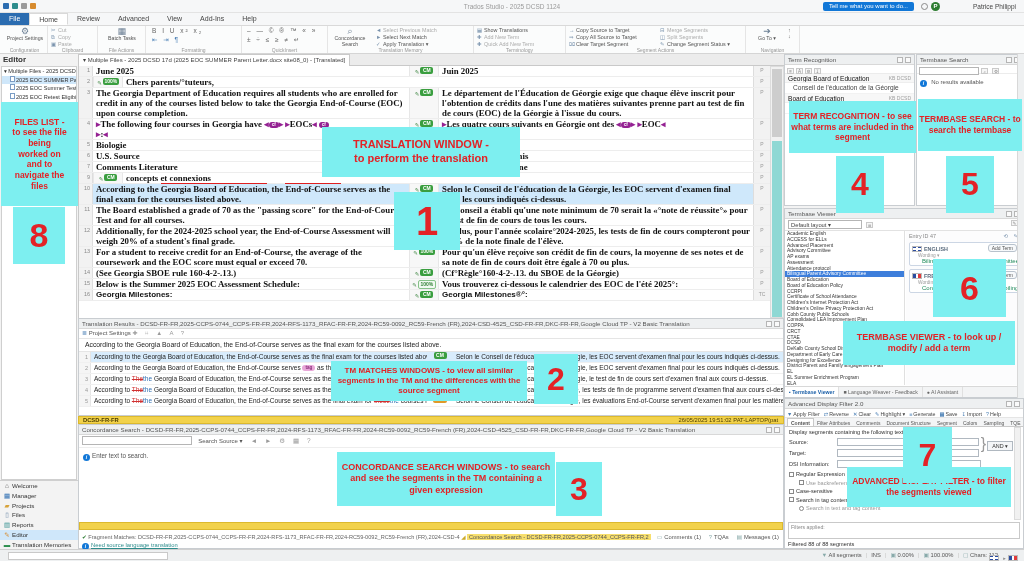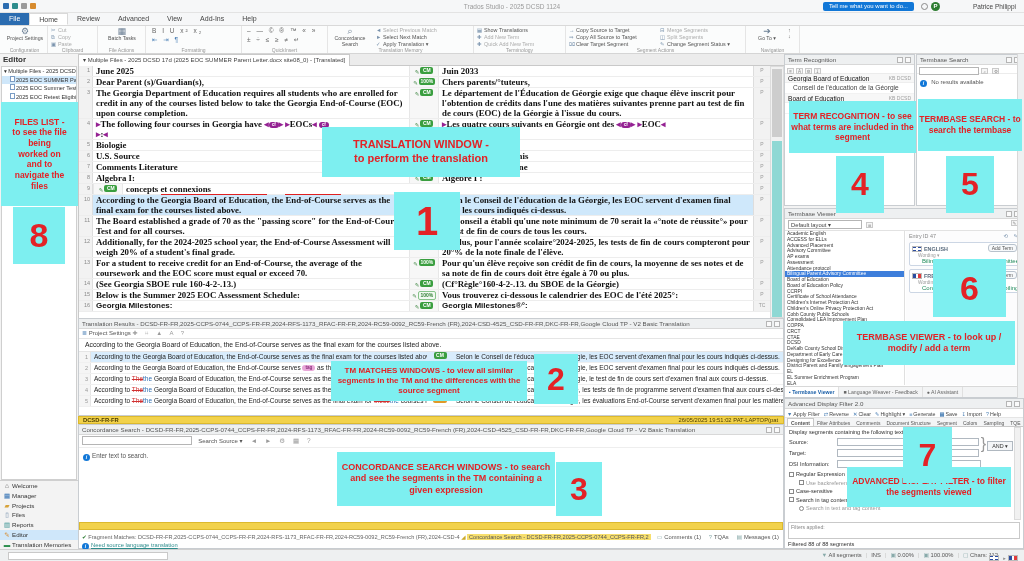--- a/index.html
+++ b/index.html
@@ -301,26 +301,25 @@
   </div>
 
   <div id="doctabs" class="abs">
     <span id="doctab">▾ Multiple Files - 2025 DCSD 17d (2025 EOC SUMMER Parent Letter.docx site08_0) - [Translated]</span>
   </div>
   <div id="grid" class="abs">
       <div class="seg">
         <div class="n">1</div>
         <div class="s">June 2025</div>
         <div class="st"><span class="pen">✎</span><span class="badge">CM</span></div>
-        <div class="t">Juin 2033</div>
+        <div class="t">Juin 2025</div>
         <div class="ds">P</div>
       </div>
       <div class="seg">
         <div class="n">2</div>
-        <div class="s">Dear Parent (s)/Guardian(s),</div>
         <div class="st"><span class="pen">✎</span><span class="badge ">100%</span></div>
         <div class="t">Chers parents/°tuteurs,</div>
         <div class="ds">P</div>
       </div>
       <div class="seg">
         <div class="n">3</div>
         <div class="s">The Georgia Department of Education requires all students who are enrolled for credit in any of the courses listed below to take the Georgia End-of-Course (EOC) upon course completion.</div>
         <div class="st"><span class="pen">✎</span><span class="badge">CM</span></div>
         <div class="t">Le département de l'Éducation de Géorgie exige que chaque élève inscrit pour l'obtention de crédits dans l'une des matières suivantes prenne part au test de fin de cours (EOC) de la Géorgie à l'issue du cours.</div>
         <div class="ds">P</div>
@@ -344,27 +343,20 @@
         <div class="s">U.S. Source</div>
         <div class="st"><span class="pen">✎</span><span class="badge">CM</span></div>
         <div class="t">Histoire des États-Unis</div>
         <div class="ds">P</div>
       </div>
       <div class="seg">
         <div class="n">7</div>
         <div class="s">Comments Literature</div>
         <div class="st"><span class="pen">✎</span><span class="badge">CM</span></div>
         <div class="t">Littérature américaine</div>
-        <div class="ds">P</div>
-      </div>
-      <div class="seg">
-        <div class="n">8</div>
-        <div class="s">Algebra I:</div>
-        <div class="st"><span class="pen">✎</span><span class="badge">CM</span></div>
-        <div class="t">Algèbre I :</div>
         <div class="ds">P</div>
       </div>
       <div class="seg">
         <div class="n">9</div>
         <div class="st"><span class="pen">✎</span><span class="badge">CM</span></div>
         <div class="t">concepts et connexions</div>
         <div class="ds">P</div>
       </div>
       <div class="seg sel">
         <div class="n">10</div>

